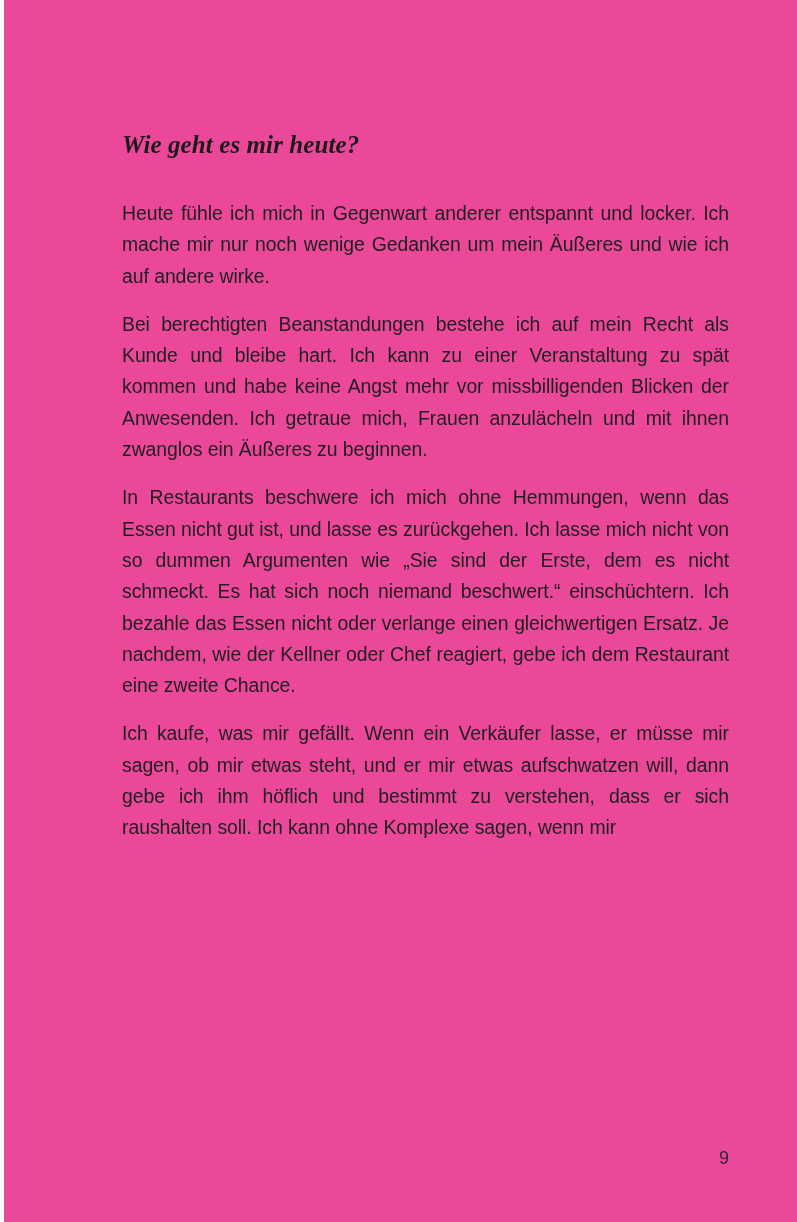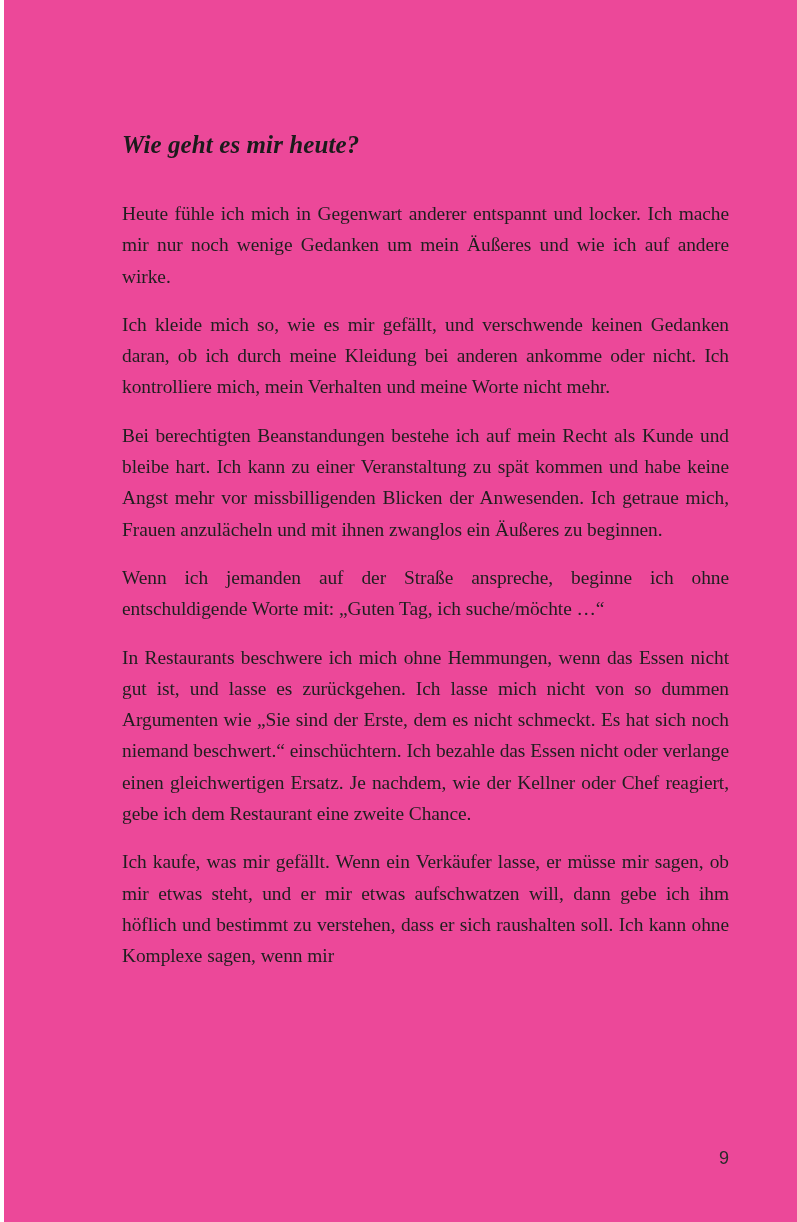--- a/index.html
+++ b/index.html
@@ -39,21 +39,21 @@
     font-style: italic;
     font-weight: bold;
     font-size: 25px;
     line-height: 30px;
     color: #1b1b1b;
     margin: 0 0 38px 0;
     letter-spacing: 0.1px;
   }
 
   .body-paragraph {
-    font-family: Liberation Serif, serif;
+    font-family: Liberation Sans, sans-serif;
     font-size: 19.4px;
     line-height: 31.3px;
     color: #1f1f1f;
     text-align: justify;
     text-justify: inter-word;
     margin: 0 0 17px 0;
     font-stretch: condensed;
     transform-origin: left top;
     letter-spacing: -0.05px;
     hyphens: manual;
@@ -79,25 +79,23 @@
 <body>
 
 <div class="page">
 
   <div class="text-column">
 
     <h1 class="chapter-heading">Wie geht es mir heute?</h1>
 
     <p class="body-paragraph">Heute fühle ich mich in Gegenwart anderer entspannt und locker. Ich mache mir nur noch wenige Gedanken um mein Äußeres und wie ich auf andere wirke.</p>
 
-    <p class="body-paragraph">Ich kleide mich so, wie es mir gefällt, und verschwende keinen Gedanken daran, ob ich durch meine Kleidung bei anderen ankomme oder nicht. Ich kontrolliere mich, mein Verhalten und meine Worte nicht mehr.</p>
 
     <p class="body-paragraph">Bei berechtigten Beanstandungen bestehe ich auf mein Recht als Kunde und bleibe hart. Ich kann zu einer Veranstaltung zu spät kommen und habe keine Angst mehr vor missbilligenden Blicken der Anwesenden. Ich getraue mich, Frauen anzulächeln und mit ihnen zwanglos ein Äußeres zu beginnen.</p>
 
-    <p class="body-paragraph">Wenn ich jemanden auf der Straße anspreche, beginne ich ohne entschuldigende Worte mit: „Guten Tag, ich suche/möchte …“</p>
 
     <p class="body-paragraph">In Restaurants beschwere ich mich ohne Hemmungen, wenn das Essen nicht gut ist, und lasse es zurückgehen. Ich lasse mich nicht von so dummen Argumenten wie „Sie sind der Erste, dem es nicht schmeckt. Es hat sich noch niemand beschwert.“ einschüchtern. Ich bezahle das Essen nicht oder verlange einen gleichwertigen Ersatz. Je nachdem, wie der Kellner oder Chef reagiert, gebe ich dem Restaurant eine zweite Chance.</p>
 
     <p class="body-paragraph">Ich kaufe, was mir gefällt. Wenn ein Verkäufer lasse, er müsse mir sagen, ob mir etwas steht, und er mir etwas aufschwatzen will, dann gebe ich ihm höflich und bestimmt zu verstehen, dass er sich raushalten soll. Ich kann ohne Komplexe sagen, wenn mir</p>
 
   </div>
 
   <div class="page-number">9</div>
 
 </div>

